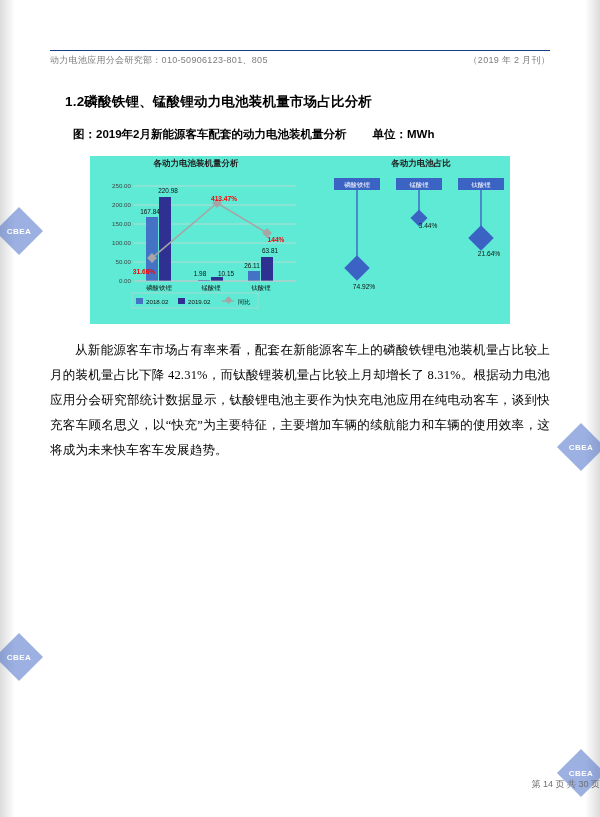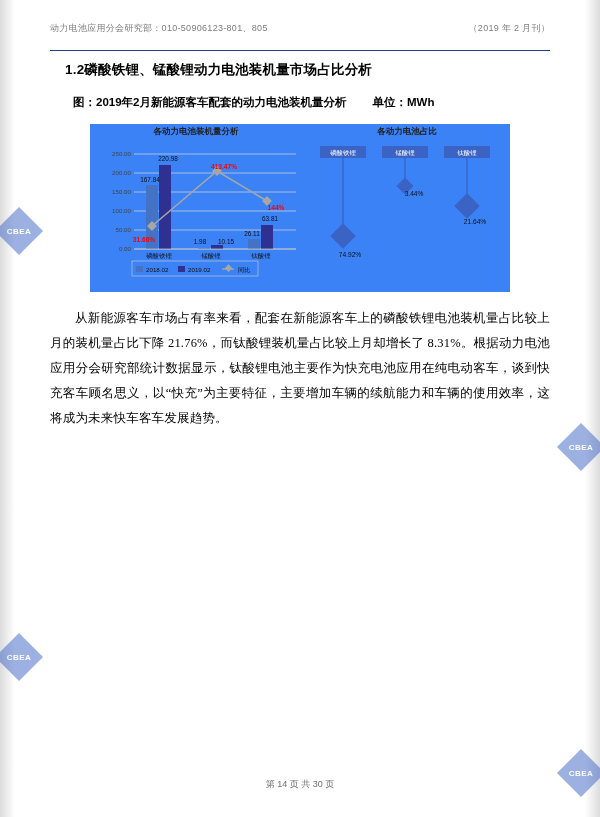--- a/index.html
+++ b/index.html
@@ -39,21 +39,21 @@
 
   
   .header {
     position: relative;
     display: flex;
     justify-content: space-between;
     align-items: baseline;
     font-family: "Liberation Sans", sans-serif;
     font-size: 9px;
     color: #7d7d7d;
-    padding-top: 22px;
+    padding-top: 54px;
     letter-spacing: 0.3px;
   }
   .header-rule {
     position: absolute;
     left: 0; right: 0;
     top: 50px;
     border-bottom: 1.6px solid #1b3f8f;
   }
 
   h1.section-title {
@@ -80,30 +80,30 @@
     margin: 16px 0 14px 0;
     text-indent: 2em;
   }
   .fig-caption .unit { margin-left: 26px; }
 
   
   .chart-wrap {
     margin: 8px auto 0 auto;
     width: 420px;
     height: 168px;
-    background: #3b82f6;
+    background: #5eead4;
     position: relative;
   }
   .chart-half {
     position: absolute;
     top: 0;
     height: 100%;
   }
   .chart-left { left: 0; width: 212px; }
-  .chart-right { left: 214px; width: 206px; }
+  .chart-right { left: 228px; width: 206px; }
   .chart-title {
     text-align: center;
     font-family: "Liberation Sans", sans-serif;
     font-size: 8.5px;
     font-weight: bold;
     color: #222;
     padding-top: 2px;
   }
   .plot {
     position: absolute;
@@ -118,21 +118,21 @@
     font-size: 11px;
     margin: 6px 0 0 0;
     text-indent: 6em;
     letter-spacing: 0.2px;
   }
 
   .footer {
     position: absolute;
     left: 0; right: 0;
     bottom: 26px;
-    text-align: center;
+    text-align: right;
     font-family: "Liberation Sans", sans-serif;
     font-size: 9px;
     color: #6f6f6f;
   }
 
   
   .wm {
     position: absolute;
     width: 34px; height: 34px;
     background: #3b63c4;
@@ -301,18 +301,18 @@
               <text x="110" y="56">3.44%</text>
               <text x="171" y="84">21.64%</text>
             </g>
           </svg>
         </div>
       </div>
 
     </div>
 
 
-    <p class="body-text">从新能源客车市场占有率来看，配套在新能源客车上的磷酸铁锂电池装机量占比较上月的装机量占比下降 21.76%，而钛酸锂装机量占比较上月却增长了 8.31%。根据动力电池应用分会研究部统计数据显示，钛酸锂电池主要作为快充电池应用在纯电动客车，谈到快充客车顾名思义，以“快充”为主要特征，主要增加车辆的续航能力和车辆的使用效率，这将成为未来快车客车发展趋势。</p>
+    <p class="body-text">从新能源客车市场占有率来看，配套在新能源客车上的磷酸铁锂电池装机量占比较上月的装机量占比下降 42.31%，而钛酸锂装机量占比较上月却增长了 8.31%。根据动力电池应用分会研究部统计数据显示，钛酸锂电池主要作为快充电池应用在纯电动客车，谈到快充客车顾名思义，以“快充”为主要特征，主要增加车辆的续航能力和车辆的使用效率，这将成为未来快车客车发展趋势。</p>
 
   </div>
 
   <div class="footer">第 14 页 共 30 页</div>
 </div>
 
 </body></html>

